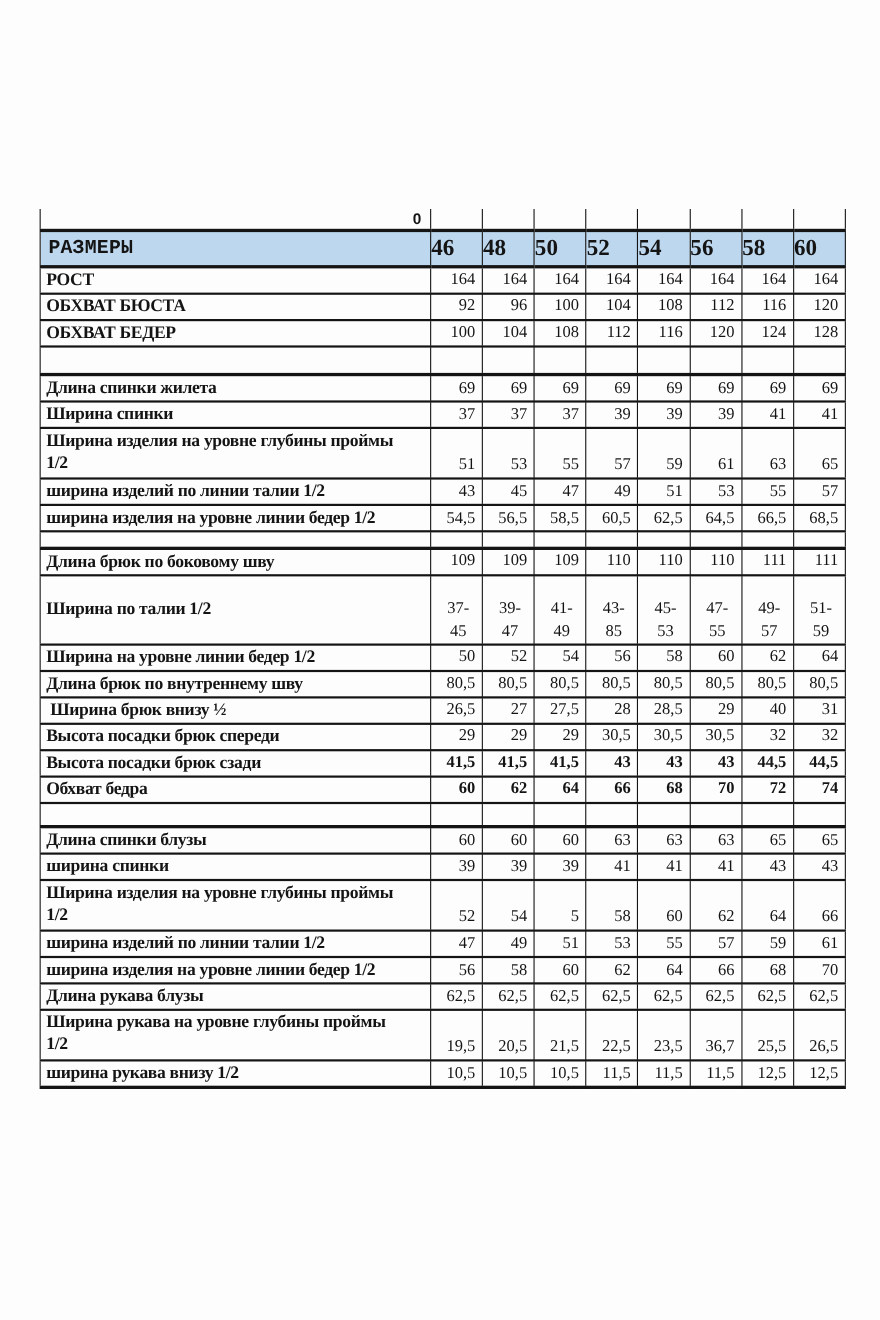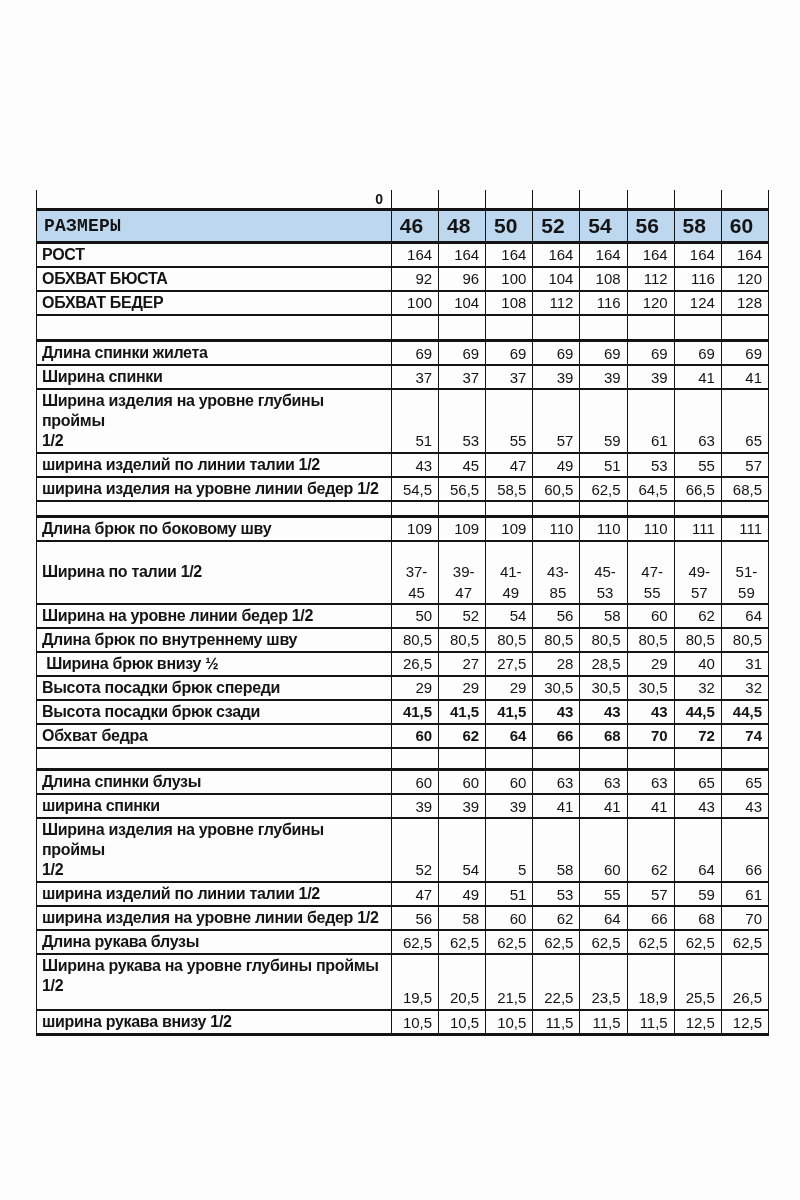--- a/index.html
+++ b/index.html
@@ -21,36 +21,36 @@
   tr.zero-row td.zl { text-align:right; font-weight:700; font-size:14px; padding:0 8px 0 0; }
 
   
   tr.head-row { height:33px; }
   tr.head-row th {
     background:#bdd7ee; border:1px solid #141414;
     border-top:3px solid #141414; border-bottom:3px solid #141414;
     font-weight:700;
   }
   th.hl { text-align:left; font-size:18px; padding:0 0 0 7px; letter-spacing:.2px;font-family:Liberation Mono, monospace; }
-  th.hs { text-align:center; font-size:21px; padding:0 7px 0 0; }
+  th.hs { text-align:left; font-size:21px; padding:0 7px 0 0;font-family:Liberation Serif, serif; }
 
   
-  tbody tr { height:23px; border-bottom:2px solid #141414; }
+  tbody tr { height:23px; border-bottom:2px solid #141414;font-family:Liberation Serif, serif; }
   tbody tr:last-child { border-bottom:3px solid #141414;margin-left:26px; }
   tbody td { border-left:1px solid #141414; overflow:hidden; }
   tbody tr td:last-child { border-right:1px solid #141414; }
 
   td.lbl {
     font-weight:700; font-size:16px; text-align:left;
     padding:1px 4px 1px 5px; letter-spacing:-0.3px;
     white-space:pre-line; line-height:20px;
   }
   td.val { text-align:right; font-size:15px; padding:0 6px 0 0; }
 
-  tr.tall { height:56px; }
+  tr.tall { height:46px; }
   tr.tall td.val { vertical-align:bottom; padding-bottom:3px; }
   tr.tall td.lbl { vertical-align:top; }
 
   tr.range { height:46px; }
   tr.range td.val {
     text-align:center; vertical-align:top; white-space:pre-line;
     padding:19px 2px 0 5px; line-height:21px;
   }
 
   tr.vbold td.val { font-weight:700; }
@@ -387,21 +387,21 @@
           <td class="val">62,5</td>
         </tr>
         <tr class="tall">
           <td class="lbl">Ширина рукава на уровне глубины проймы
 1/2</td>
           <td class="val">19,5</td>
           <td class="val">20,5</td>
           <td class="val">21,5</td>
           <td class="val">22,5</td>
           <td class="val">23,5</td>
-          <td class="val">18,9</td>
+          <td class="val">36,7</td>
           <td class="val">25,5</td>
           <td class="val">26,5</td>
         </tr>
         <tr>
           <td class="lbl">ширина рукава внизу 1/2</td>
           <td class="val">10,5</td>
           <td class="val">10,5</td>
           <td class="val">10,5</td>
           <td class="val">11,5</td>
           <td class="val">11,5</td>

